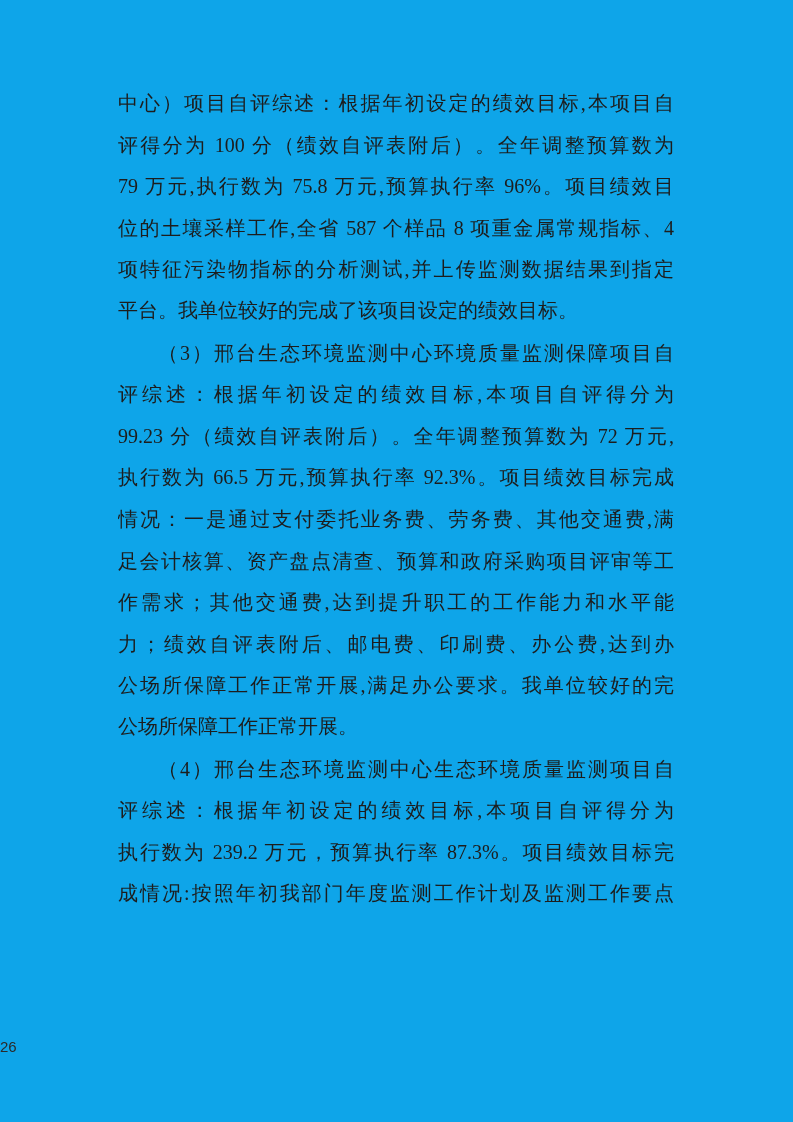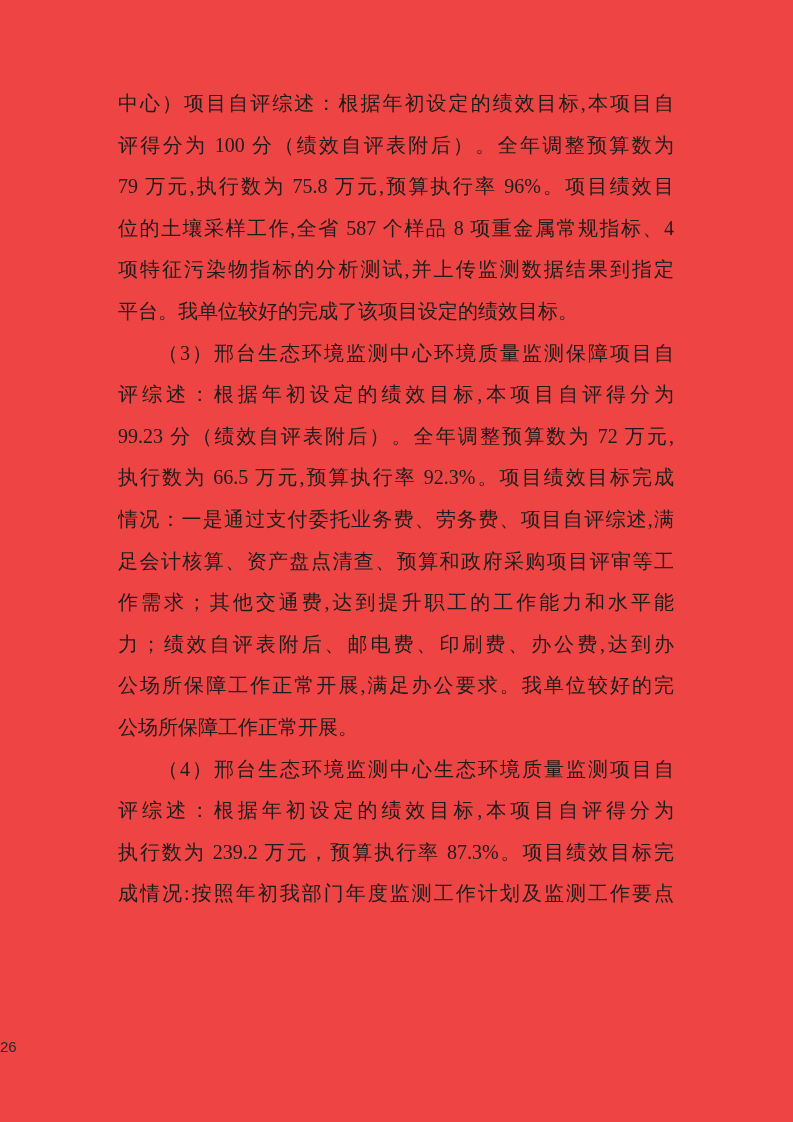--- a/index.html
+++ b/index.html
@@ -4,21 +4,21 @@
 <style>
   html, body {
     margin: 0;
     padding: 0;
     background: #ffffff;
   }
   .page {
     position: relative;
     width: 793px;
     height: 1122px;
-    background: #ef4444;
+    background: #0ea5e9;
     overflow: hidden;
     font-family: "Liberation Serif", "DejaVu Serif", serif;
     color: #1d1d1d;
     box-sizing: border-box;
   }
   .body-text {
     position: absolute;
     left: 118px;
     top: 83px;
     width: 556px;
@@ -35,20 +35,21 @@
     text-align-last: justify;
     text-justify: inter-character;
     overflow: hidden;
   }
   .line.indent {
     padding-left: 40px;
   }
   .line.para-end {
     text-align: left;
     text-align-last: left;
+    font-family: Liberation Mono, monospace;
   }
   .page-number {
     position: absolute;
     top: 1037px;
     left: 0;
     width: 100%;
     text-align: left;
     font-size: 15px;
     line-height: 20px;
     color: #2a2a2a;
@@ -68,21 +69,21 @@
       <div class="line">位的土壤采样工作,全省 587 个样品 8 项重金属常规指标、4</div>
       <div class="line">项特征污染物指标的分析测试,并上传监测数据结果到指定</div>
       <div class="line para-end">平台。我单位较好的完成了该项目设定的绩效目标。</div>
     </div>
 
     <div class="para">
       <div class="line indent">（3）邢台生态环境监测中心环境质量监测保障项目自</div>
       <div class="line">评综述：根据年初设定的绩效目标,本项目自评得分为</div>
       <div class="line">99.23 分（绩效自评表附后）。全年调整预算数为 72 万元,</div>
       <div class="line">执行数为 66.5 万元,预算执行率 92.3%。项目绩效目标完成</div>
-      <div class="line">情况：一是通过支付委托业务费、劳务费、项目自评综述,满</div>
+      <div class="line">情况：一是通过支付委托业务费、劳务费、其他交通费,满</div>
       <div class="line">足会计核算、资产盘点清查、预算和政府采购项目评审等工</div>
       <div class="line">作需求；其他交通费,达到提升职工的工作能力和水平能</div>
       <div class="line">力；绩效自评表附后、邮电费、印刷费、办公费,达到办</div>
       <div class="line">公场所保障工作正常开展,满足办公要求。我单位较好的完</div>
       <div class="line para-end">公场所保障工作正常开展。</div>
     </div>
 
     <div class="para">
       <div class="line indent">（4）邢台生态环境监测中心生态环境质量监测项目自</div>
       <div class="line">评综述：根据年初设定的绩效目标,本项目自评得分为</div>

